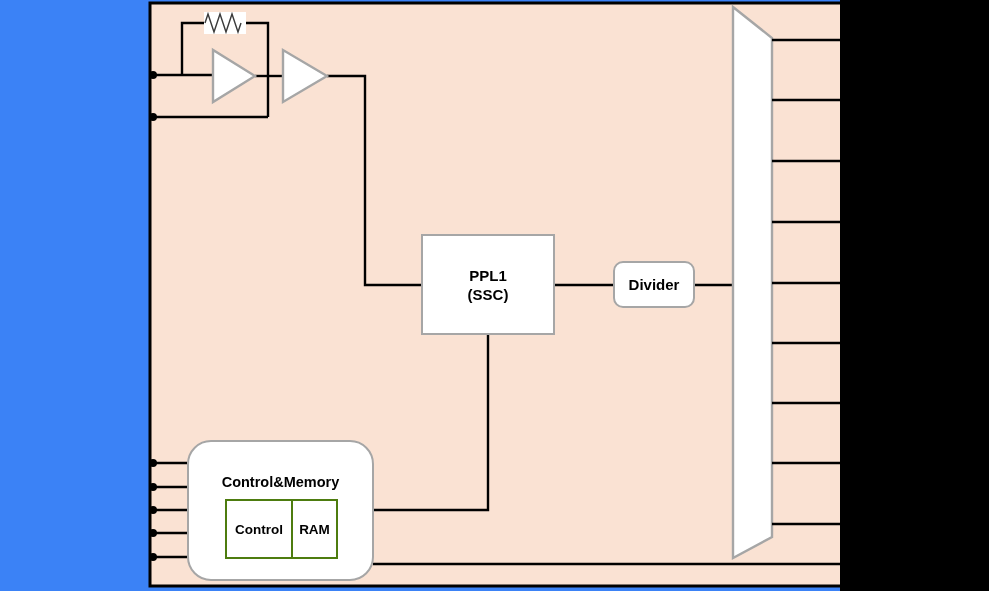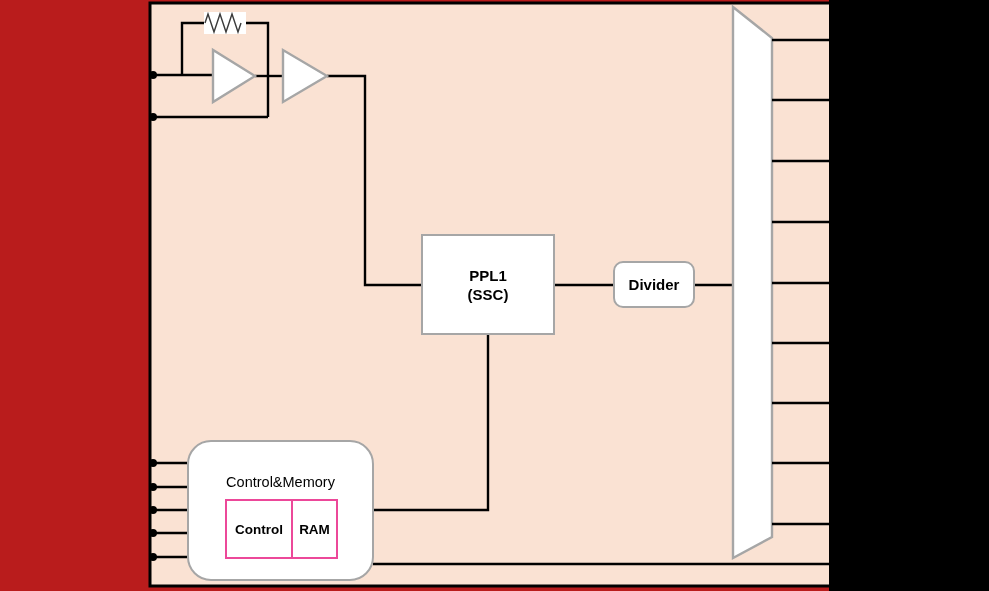--- a/index.html
+++ b/index.html
@@ -1,30 +1,30 @@
 <!DOCTYPE html>
 <html><head>
 <meta charset="utf-8">
 <style>
   html,body{margin:0;padding:0;background:#000;}
-  #stage{position:relative;width:829px;height:591px;background:#b91c1c;overflow:hidden;
-         font-family:"Liberation Sans", sans-serif;}
+  #stage{position:relative;width:829px;height:591px;background:#3b82f6;overflow:hidden;
+         font-family:"Liberation Sans", sans-serif;padding-left:11px;}
   #wiring{position:absolute;left:0;top:0;}
   .block{position:absolute;box-sizing:border-box;background:#fff;border:2px solid #a6a6a6;
          display:flex;align-items:center;justify-content:center;color:#000;}
   .block .lbl{font-weight:bold;text-align:center;}
   #pll-block{left:421px;top:234px;width:134px;height:101px;flex-direction:column;}
   #pll-block .lbl{font-size:15px;line-height:19px;}
   #divider-block{left:613px;top:261px;width:82px;height:47px;border-radius:10px;}
   #divider-block .lbl{font-size:15px;}
   #cm-block{left:187px;top:440px;width:187px;height:141px;border-radius:24px;
             flex-direction:column;justify-content:flex-start;}
-  #cm-title{margin-top:32px;font-weight:normal;font-size:14.5px;}
+  #cm-title{margin-top:32px;font-weight:bold;font-size:14.5px;}
   #cm-inner{position:absolute;left:36px;top:57px;display:flex;}
-  .cm-cell{box-sizing:border-box;border:2px solid #ec4899;background:#fff;height:60px;
+  .cm-cell{box-sizing:border-box;border:2px solid #4d7c0f;background:#fff;height:60px;
            display:flex;align-items:center;justify-content:center;font-weight:bold;font-size:13.5px;}
   #cm-control{width:68px;}
   #cm-ram{width:47px;margin-left:-2px;text-align:center;}
 </style>
 </head>
 <body>
 
 <div id="stage">
 
   <svg id="wiring" width="989" height="591" viewBox="0 0 989 591">

